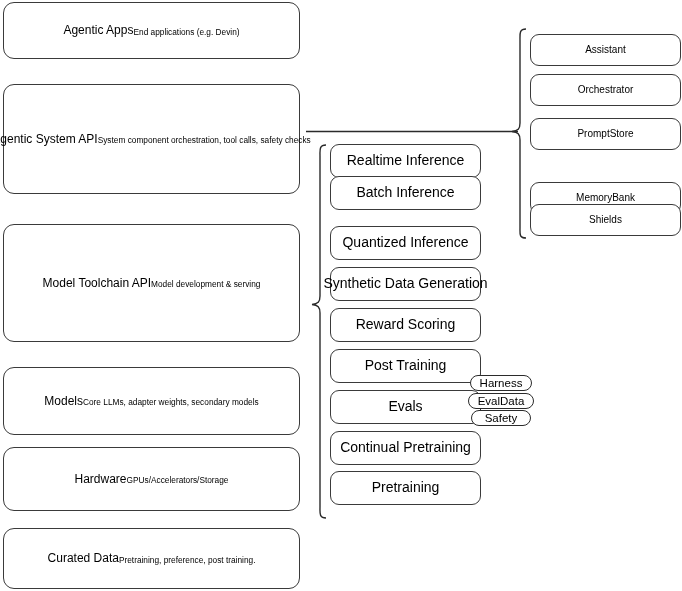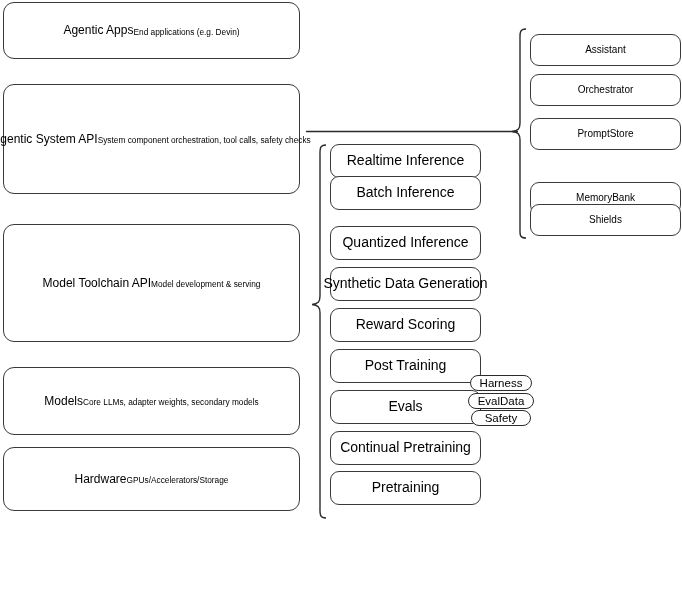--- a/index.html
+++ b/index.html
@@ -139,20 +139,24 @@
   <div class="box stack-box" style="top:367px; height:68px;">
     <div class="title">Models</div>
     <div class="sub">Core LLMs, adapter weights, secondary models</div>
   </div>
 
   <div class="box stack-box" style="top:447px; height:64px;">
     <div class="title">Hardware</div>
     <div class="sub">GPUs/Accelerators/Storage</div>
   </div>
 
+  <div class="box stack-box" style="top:528px; height:61px;">
+    <div class="title">Curated Data</div>
+    <div class="sub">Pretraining, preference, post training.</div>
+  </div>
 
   <div class="box mid-box" style="top:144px;">
     <div class="title">Realtime Inference</div>
   </div>
   <div class="box mid-box" style="top:176px;">
     <div class="title">Batch Inference</div>
   </div>
   <div class="box mid-box" style="top:226px;">
     <div class="title">Quantized Inference</div>
   </div>

